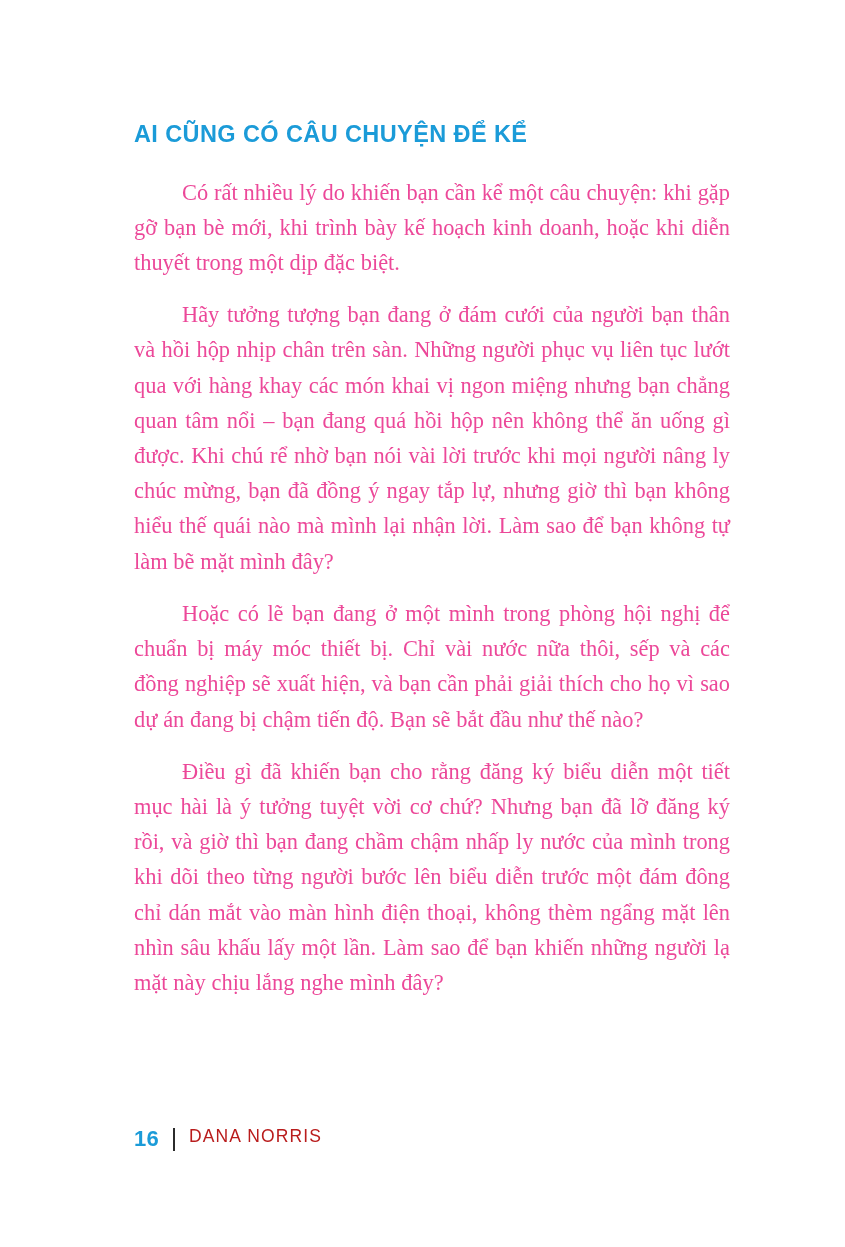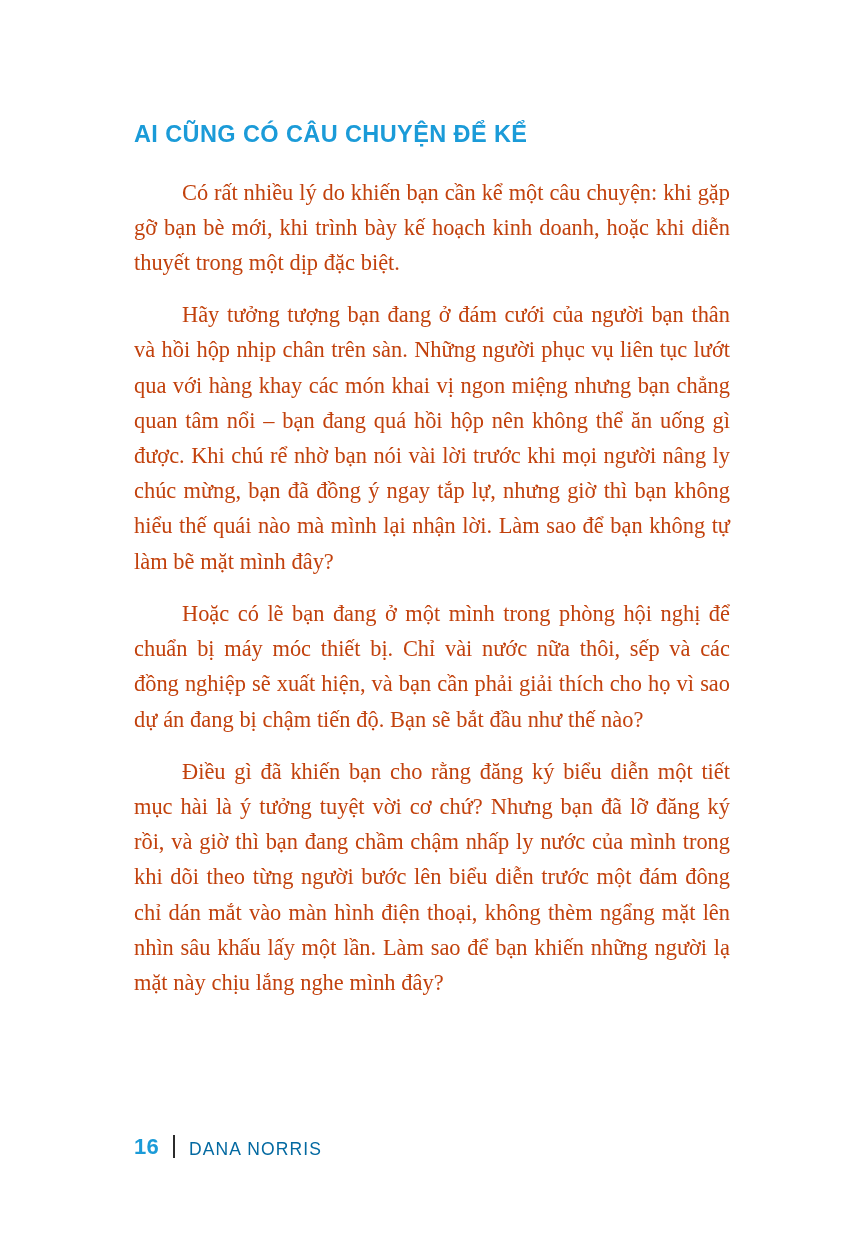--- a/index.html
+++ b/index.html
@@ -43,39 +43,39 @@
     line-height: 1.22;
     margin: 0 0 26px 0;
     text-transform: uppercase;
     white-space: nowrap;
   }
 
   .body-text {
     font-family: "Liberation Serif", "DejaVu Serif", serif;
     font-size: 22.4px;
     line-height: 35.2px;
-    color: #c2410c;
+    color: #ec4899;
     text-align: justify;
     text-justify: inter-word;
     margin: 0 0 17px 0;
     text-indent: 48px;
     hyphens: none;
     word-spacing: 0.2px;
   }
 
   .body-text:last-of-type {
     margin-bottom: 0;
   }
 
   .footer {
     position: absolute;
     left: 134px;
     top: 1128px;
     display: flex;
-    align-items: flex-end;
+    align-items: flex-start;
     height: 30px;
   }
 
   .footer-page-number {
     font-family: "Liberation Sans", "DejaVu Sans", sans-serif;
     font-weight: bold;
     font-size: 22px;
     color: #1b9bd8;
     line-height: 1;
     letter-spacing: 0.2px;
@@ -85,21 +85,21 @@
     width: 2px;
     height: 23px;
     background: #2b2b2b;
     margin: 0 14px 0 14px;
   }
 
   .footer-author {
     font-family: "Liberation Sans", "DejaVu Sans", sans-serif;
     font-weight: normal;
     font-size: 17.5px;
-    color: #0369a1;
+    color: #b91c1c;
     letter-spacing: 1.15px;
     line-height: 1;
     text-transform: uppercase;
   }
 </style>
 </head>
 <body>
 
 <div class="page">
 

